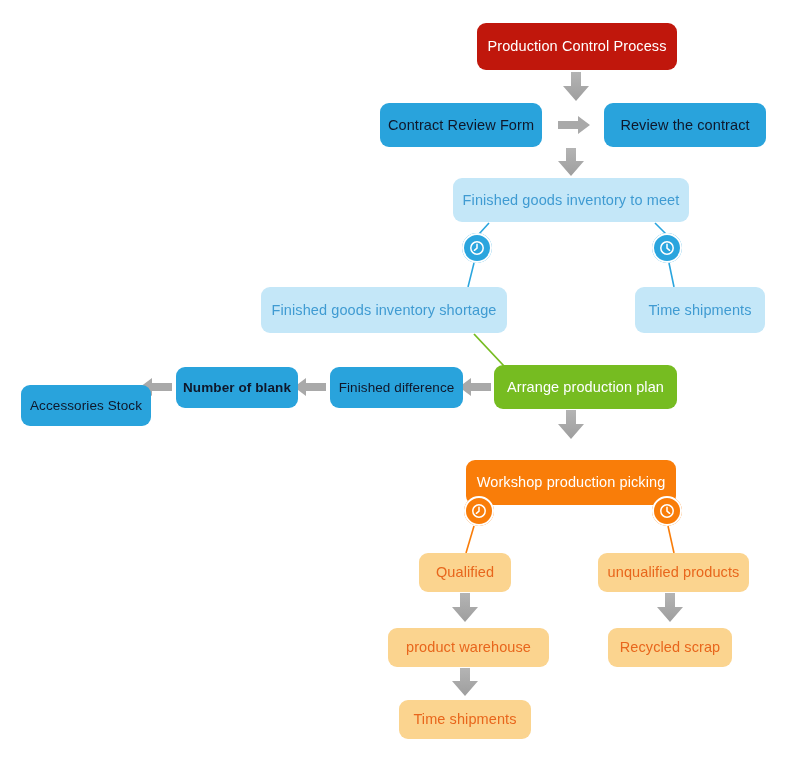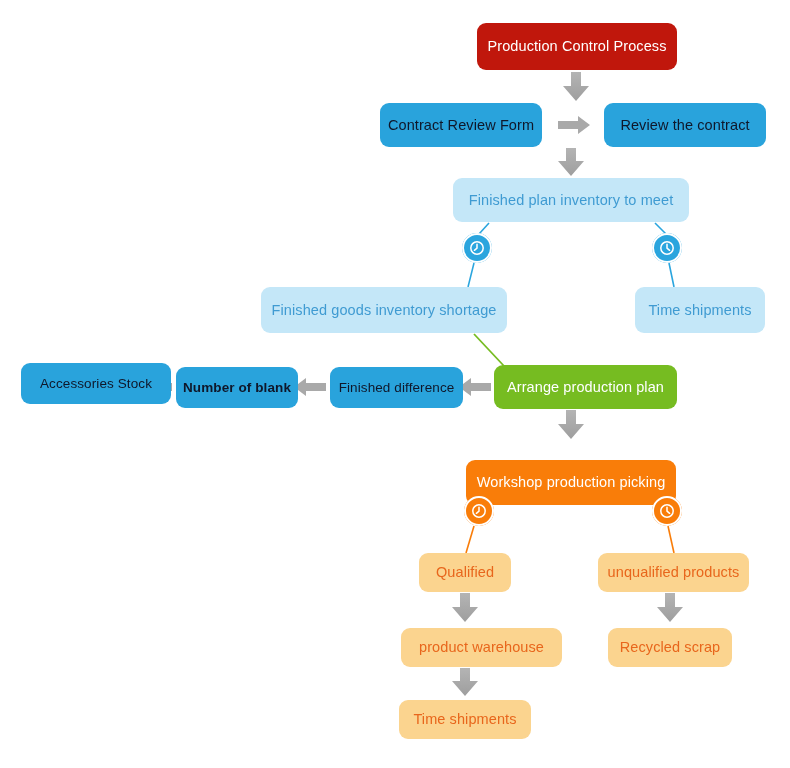--- a/index.html
+++ b/index.html
@@ -173,21 +173,21 @@
 
   <div class="node blue" style="left:380px; top:103px; width:162px; height:44px;">
     <span>Contract Review Form</span>
   </div>
 
   <div class="node blue" style="left:604px; top:103px; width:162px; height:44px;">
     <span>Review the contract</span>
   </div>
 
   <div class="node lightblue" style="left:453px; top:178px; width:236px; height:44px;">
-    <span>Finished plan inventory to meet</span>
+    <span>Finished goods inventory to meet</span>
   </div>
 
   <div class="node lightblue" style="left:261px; top:287px; width:246px; height:46px;">
     <span>Finished goods inventory shortage</span>
   </div>
 
   <div class="node lightblue" style="left:635px; top:287px; width:130px; height:46px;">
     <span>Time shipments</span>
   </div>
 
@@ -196,37 +196,37 @@
   </div>
 
   <div class="node blue" style="left:330px; top:367px; width:133px; height:41px; font-size:13.5px;">
     <span>Finished difference</span>
   </div>
 
   <div class="node blue" style="left:176px; top:367px; width:122px; height:41px; font-size:13.5px;font-weight:bold;">
     <span>Number of blank</span>
   </div>
 
-  <div class="node blue" style="left:21px; top:363px; width:150px; height:41px; font-size:13.5px;text-align:right;">
+  <div class="node blue" style="left:21px; top:385px; width:130px; height:41px; font-size:13.5px;text-align:right;">
     <span>Accessories Stock</span>
   </div>
 
   <div class="node orange" style="left:466px; top:460px; width:210px; height:45px;">
     <span>Workshop production picking</span>
   </div>
 
   <div class="node lightorange" style="left:419px; top:553px; width:92px; height:39px;">
     <span>Qualified</span>
   </div>
 
   <div class="node lightorange" style="left:598px; top:553px; width:151px; height:39px;">
     <span>unqualified products</span>
   </div>
 
-  <div class="node lightorange" style="left:401px; top:628px; width:161px; height:39px;">
+  <div class="node lightorange" style="left:388px; top:628px; width:161px; height:39px;">
     <span>product warehouse</span>
   </div>
 
   <div class="node lightorange" style="left:608px; top:628px; width:124px; height:39px;">
     <span>Recycled scrap</span>
   </div>
 
   <div class="node lightorange" style="left:399px; top:700px; width:132px; height:39px;">
     <span>Time shipments</span>
   </div>

